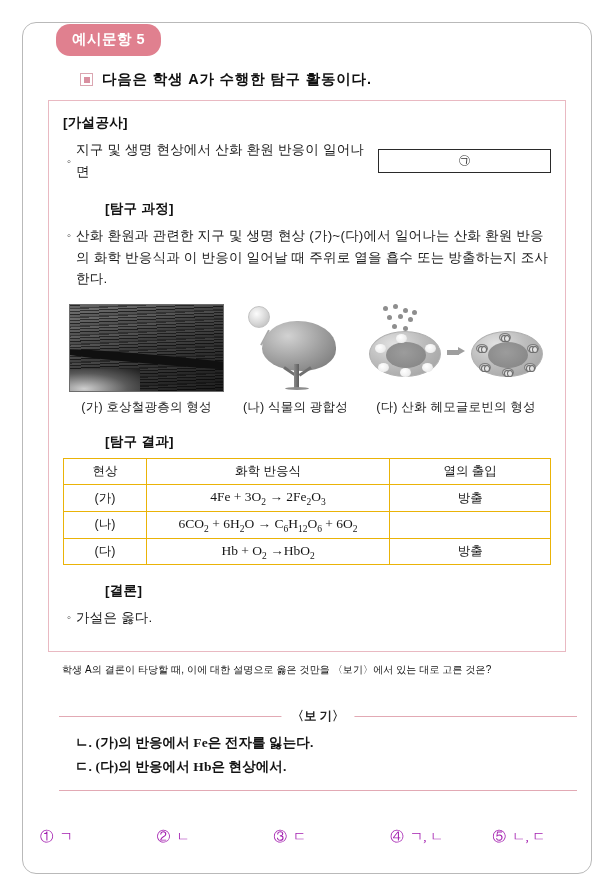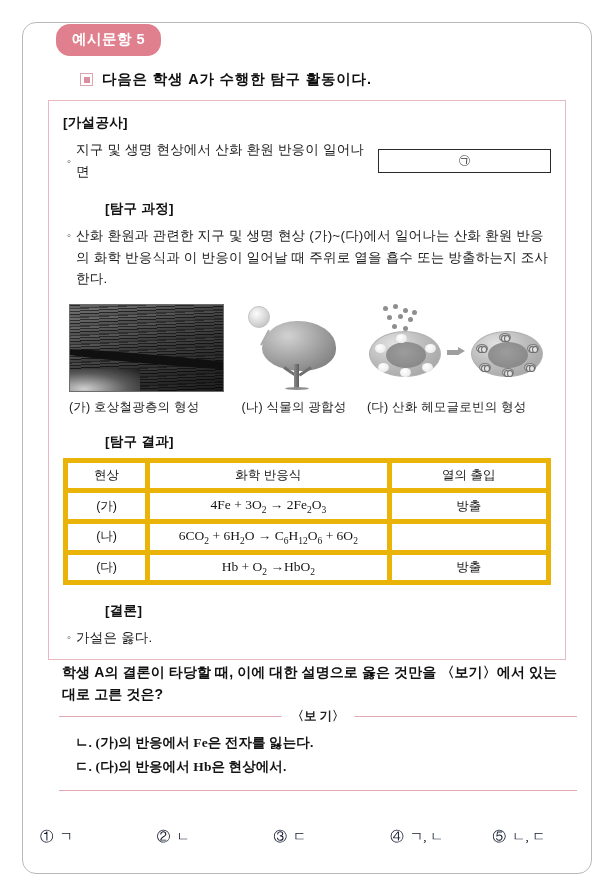--- a/index.html
+++ b/index.html
@@ -123,21 +123,21 @@
     color: #333;
   }
 
   
   .figures {
     display: flex;
     justify-content: space-between;
     align-items: flex-end;
     margin: 14px 6px 0 6px;
   }
-  .figure { }
+  .figure { text-align: center; }
   .fig-caption {
     font-size: 12.5px;
     color: #1b1b1b;
     margin-top: 7px;
     letter-spacing: 0.2px;
     white-space: nowrap;
   }
 
   
   .bif {
@@ -300,40 +300,40 @@
   }
 
   
   table.results {
     width: 100%;
     border-collapse: collapse;
     margin-top: 4px;
     font-size: 12.5px;
   }
   table.results th, table.results td {
-    border: 5px solid #eab308;
+    border: 1px solid #eab308;
     text-align: center;
     padding: 4px 3px;
     color: #151515;
     height: 25px;
   }
   table.results th { font-weight: normal; }
   .col-phenom { width: 17%; }
   .col-eq { width: 50%; }
   .col-heat { width: 33%; }
   .eq { font-family: "Liberation Serif", "DejaVu Serif", serif; font-size: 13.5px; }
   .eq sub { font-size: 9.5px; }
 
   
   .question {
     position: absolute;
     left: 62px; top: 662px;
     width: 500px;
-    font-size: 14px;
-    font-weight: bold;
+    font-size: 10px;
+    font-weight: normal;
     line-height: 1.55;
     letter-spacing: 0.1px;
     color: #111;
   }
 
   
   .bogi {
     position: absolute;
     left: 59px; top: 716px;
     width: 518px;
@@ -362,21 +362,21 @@
   }
 
   
   .choices {
     position: absolute;
     left: 40px; top: 828px;
     width: 540px;
     display: flex;
     font-family: "Liberation Serif", "DejaVu Serif", serif;
     font-size: 13.5px;
-    color: #0f172a;
+    color: #a21caf;
   }
   .choice { white-space: nowrap; }
   .choice .num { margin-right: 6px; }
   .choice:nth-child(1) { width: 120px; }
   .choice:nth-child(2) { width: 120px; }
   .choice:nth-child(3) { width: 120px; }
   .choice:nth-child(4) { width: 105px; }
   .choice:nth-child(5) { width: 90px; }
 </style>
 </head>

